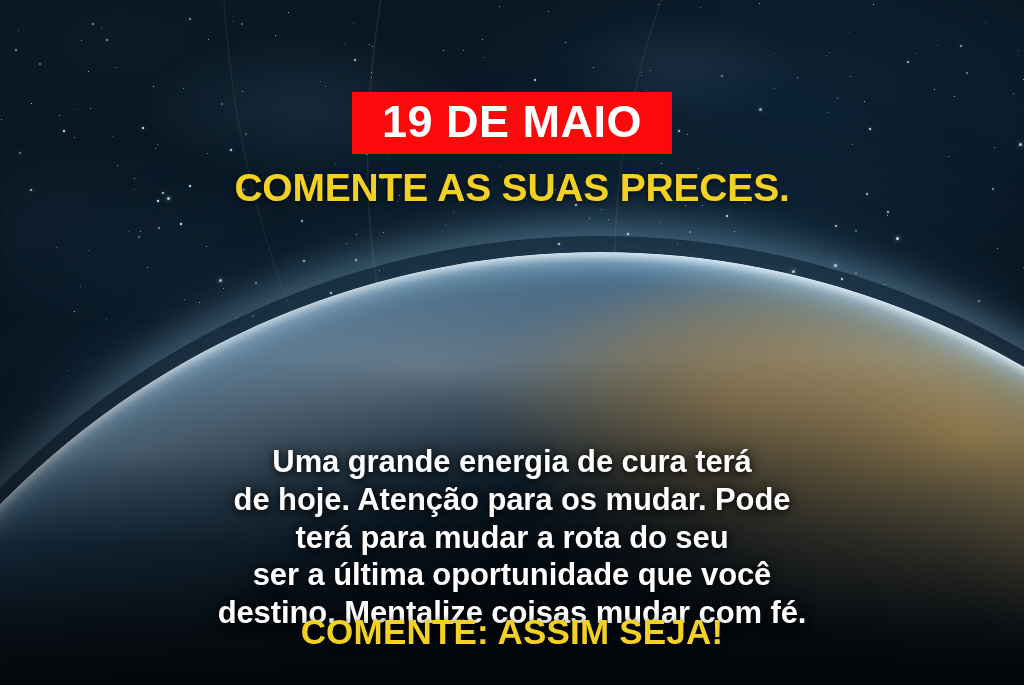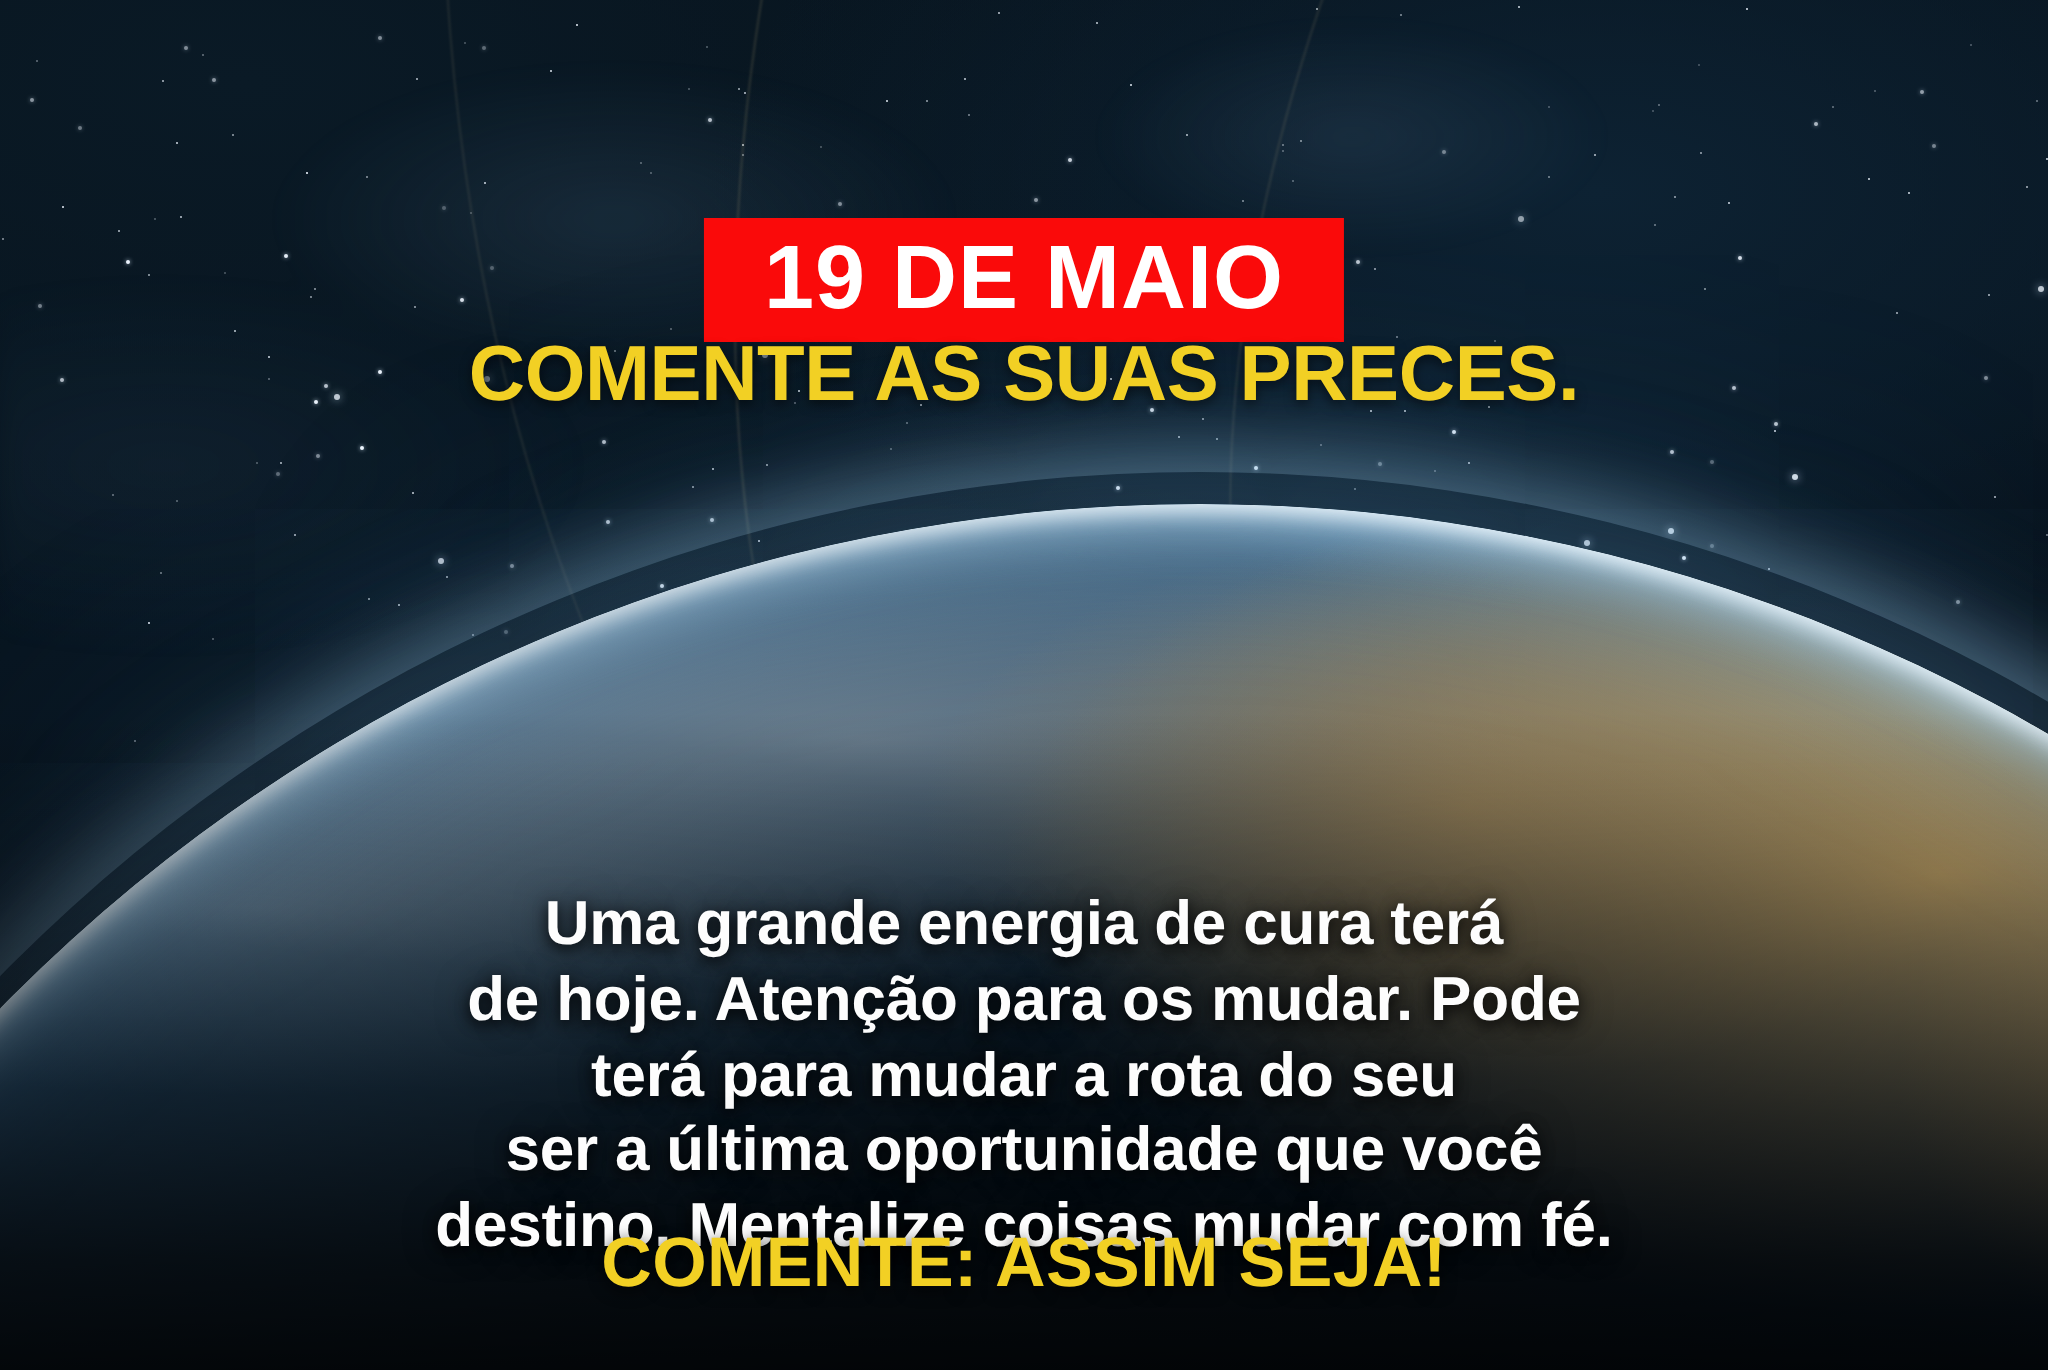--- a/index.html
+++ b/index.html
@@ -111,21 +111,21 @@
     position:absolute;inset:0;
     background:
       linear-gradient(to bottom, rgba(0,0,0,0) 52%, rgba(0,0,0,.42) 74%, rgba(0,0,0,.80) 92%, rgba(0,0,0,.90) 100%),
       radial-gradient(ellipse 78% 60% at 50% 78%, rgba(0,0,0,.55) 0%, rgba(0,0,0,0) 72%);
   }
 
   
   .content{position:absolute;inset:0;}
 
   .date-banner{
-    position:absolute;left:50%;top:109px;transform:translateX(-50%);
+    position:absolute;left:50%;top:92px;transform:translateX(-50%);
     background:#fa0a0a;
     padding:7px 30px 10px;
     line-height:1;
   }
   .date-banner .date-text{
     display:block;
     color:#ffffff;
     font-size:45px;
     font-weight:bold;
     letter-spacing:.5px;

